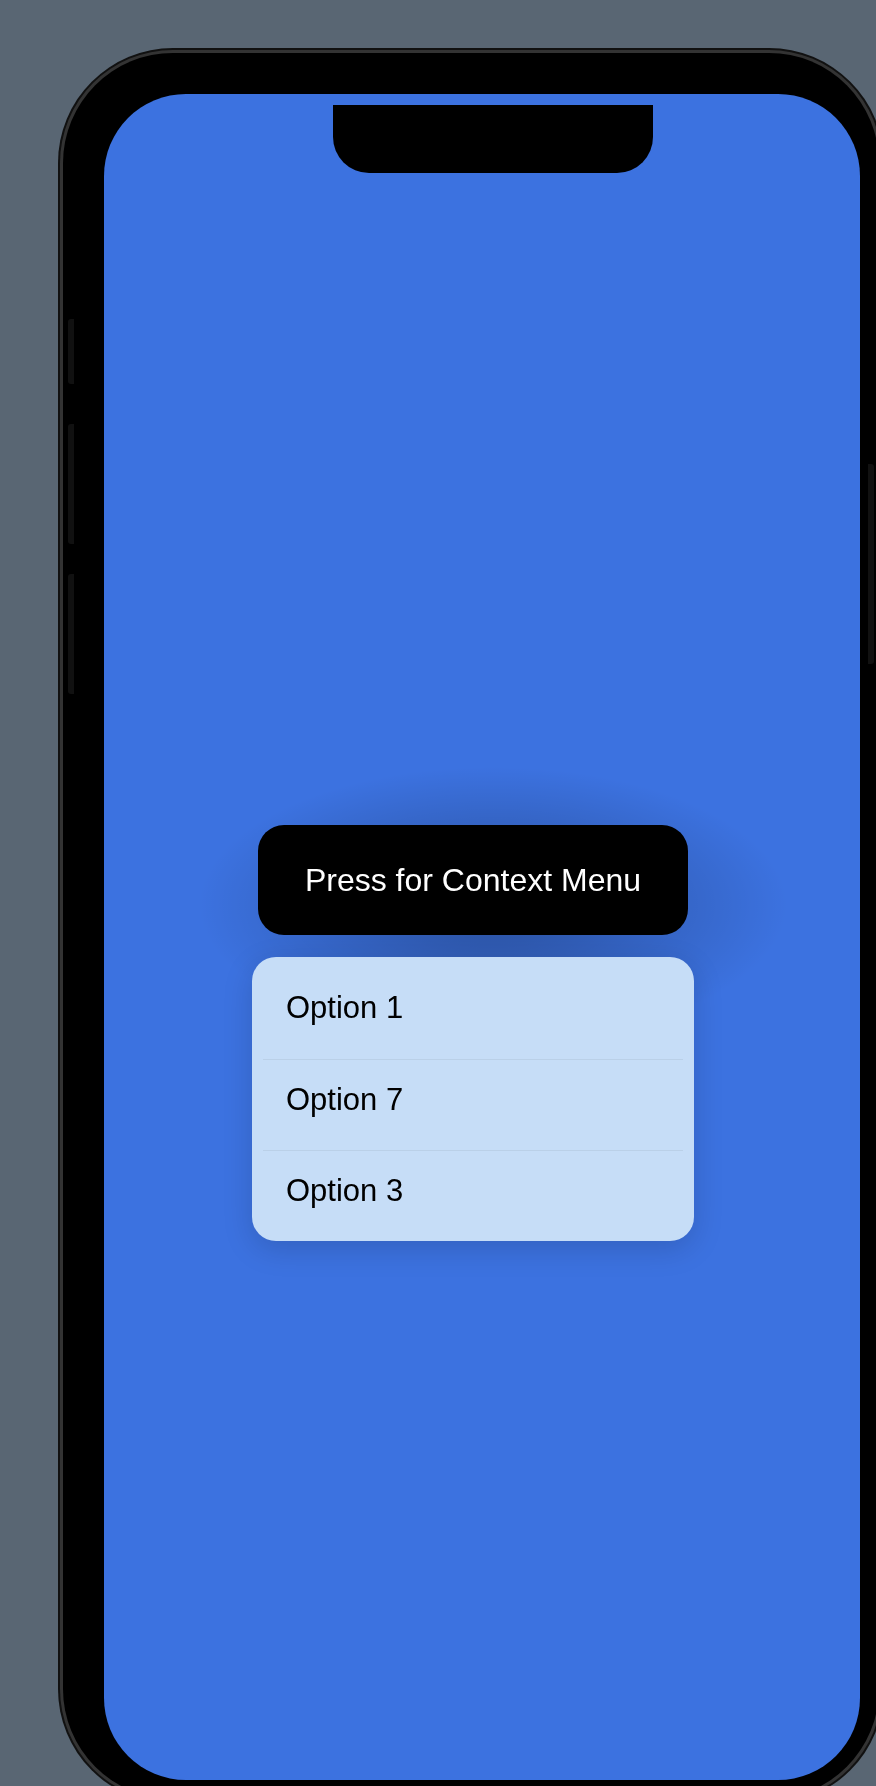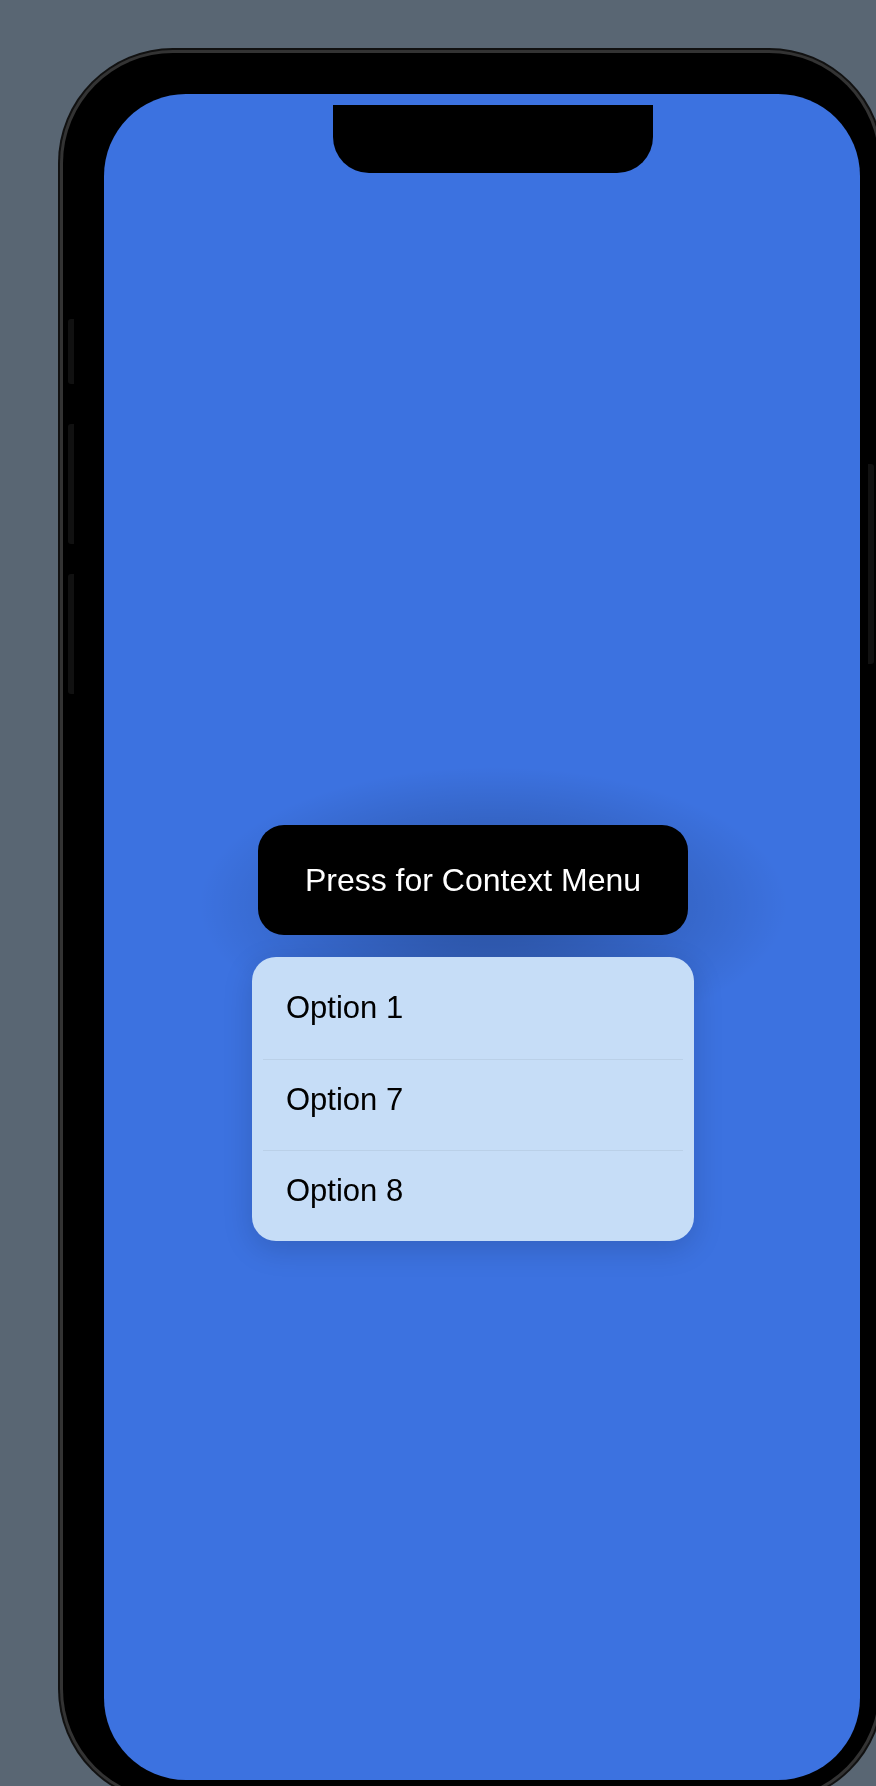--- a/index.html
+++ b/index.html
@@ -162,17 +162,17 @@
     </div>
 
     <div class="menu">
       <div class="menu-item">
         <span>Option 1</span>
       </div>
       <div class="menu-item">
         <span>Option 7</span>
       </div>
       <div class="menu-item">
-        <span>Option 8</span>
+        <span>Option 3</span>
       </div>
     </div>
   </div>
 </div>
 
 </body></html>

